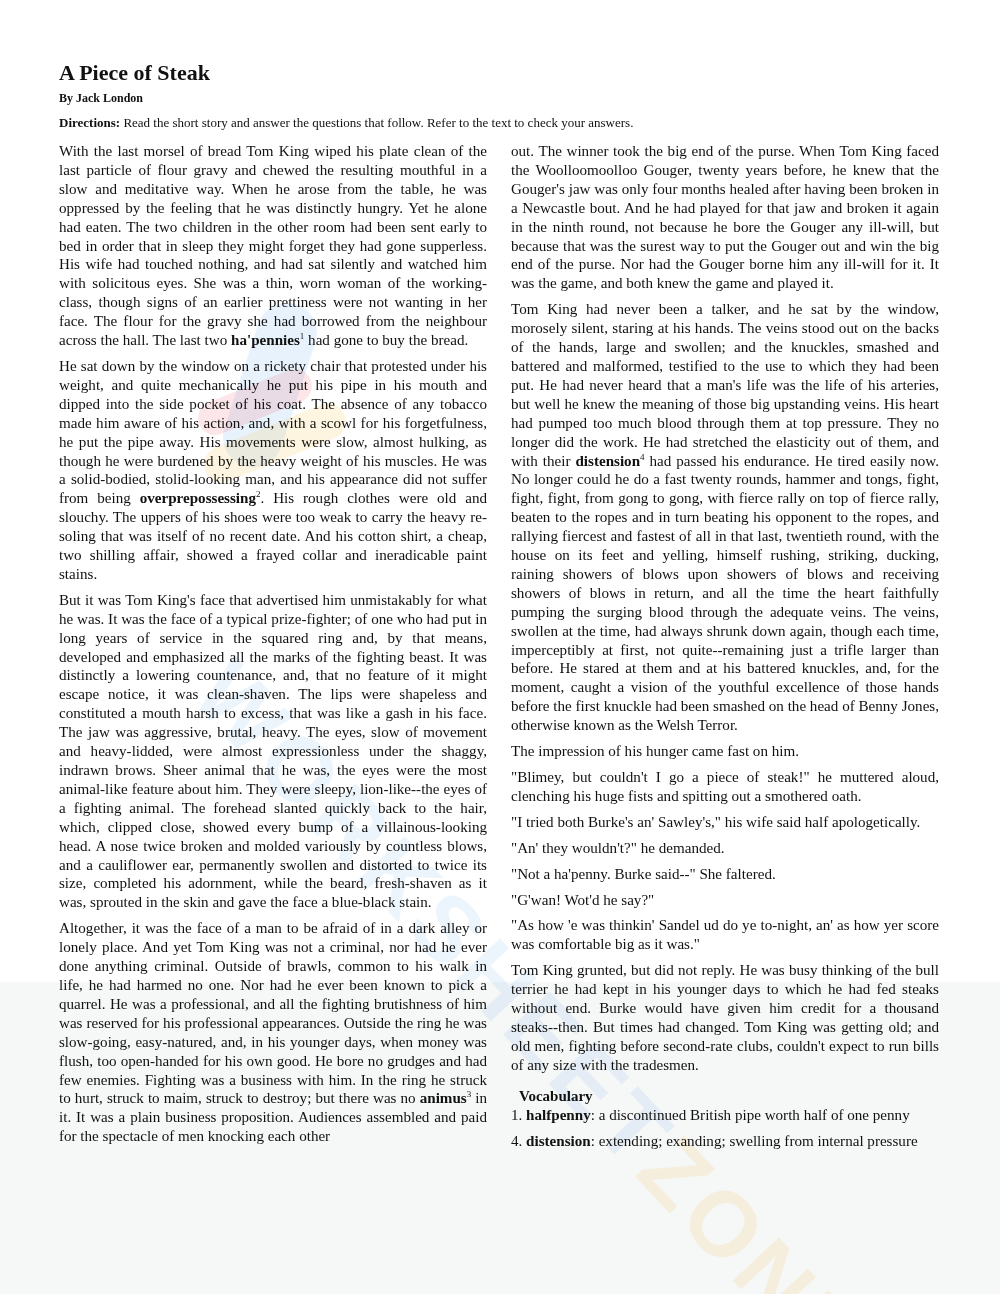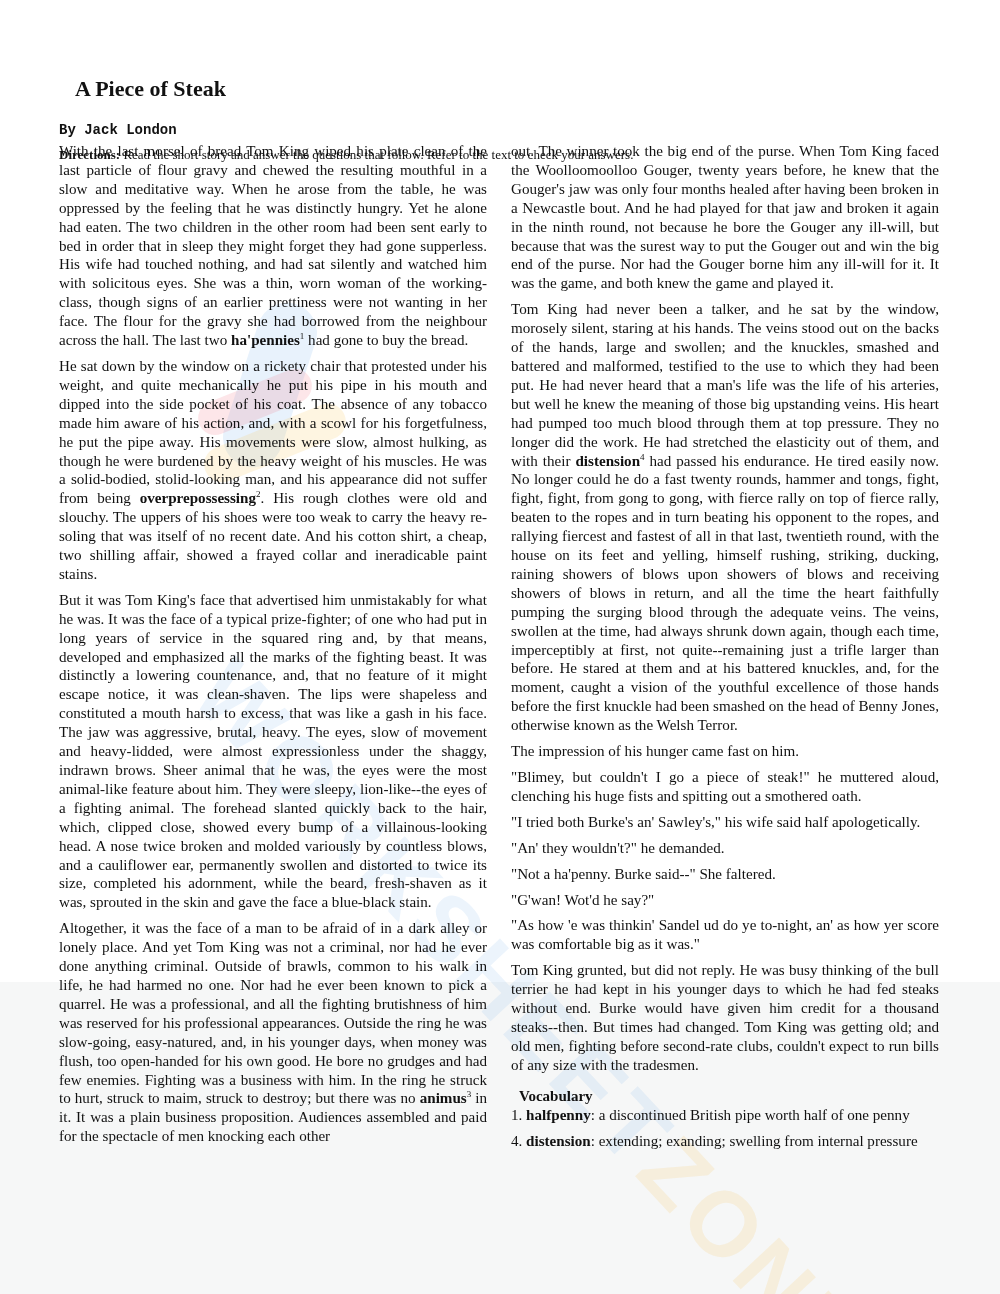--- a/index.html
+++ b/index.html
@@ -21,22 +21,22 @@
       white-space: nowrap;
     }
     .wm-text .a { color: rgba(120,180,235,0.14); }
     .wm-text .b { color: rgba(250,190,80,0.16); }
     .wm-stroke { position: absolute; border-radius: 40px; }
     .s1 { left: 240px; top: 300px; width: 60px; height: 170px; background: rgba(110,175,235,0.16); transform: rotate(18deg); }
     .s2 { left: 195px; top: 385px; width: 120px; height: 34px; background: rgba(240,100,120,0.16); transform: rotate(-22deg); }
     .s3 { left: 200px; top: 425px; width: 150px; height: 36px; background: rgba(250,200,90,0.18); transform: rotate(-22deg); }
 
     .page { position: absolute; left: 59px; top: 60px; width: 880px; z-index: 1; }
-    .title { font-size: 22px; font-weight: bold; margin: 16px; line-height: 26px; }
-    .byline { font-size: 14px; font-weight: bold; margin: 0; line-height: 24px; font-family: Liberation Mono, monospace; }
+    .title { font-size: 22px; font-weight: bold; margin: 0; line-height: 26px; }
+    .byline { font-size: 12px; font-weight: bold; margin: 0; line-height: 24px; }
     .directions { font-size: 13px; margin: 2px 0 0 0; line-height: 22px; }
     .directions b { font-weight: bold; }
 
     .cols { position: absolute; top: 82px; left: 0; width: 880px; display: flex; justify-content: space-between; }
     .col { width: 428px; }
     .col p {
       margin: 0 0 7px 0; font-size: 15.1px; line-height: 18.9px;
       text-align: justify; hyphens: none;
     }
     .col p b { font-weight: bold; }

